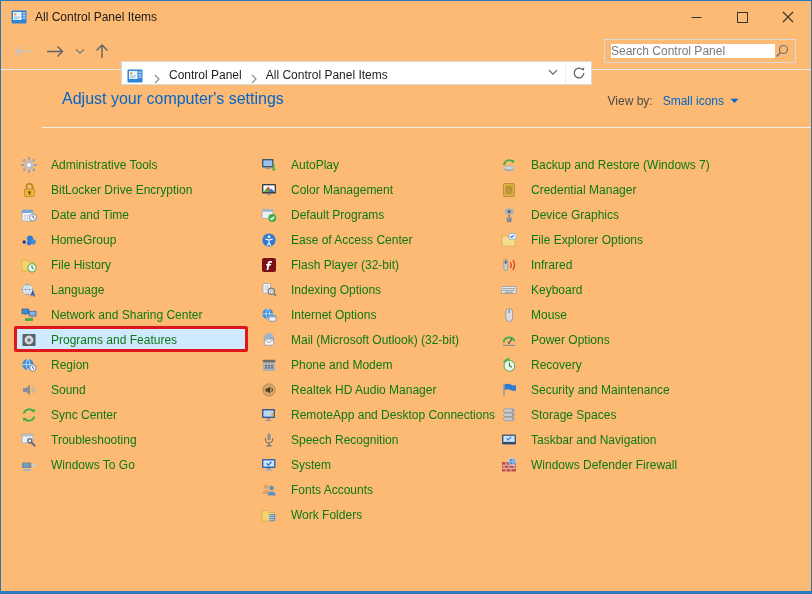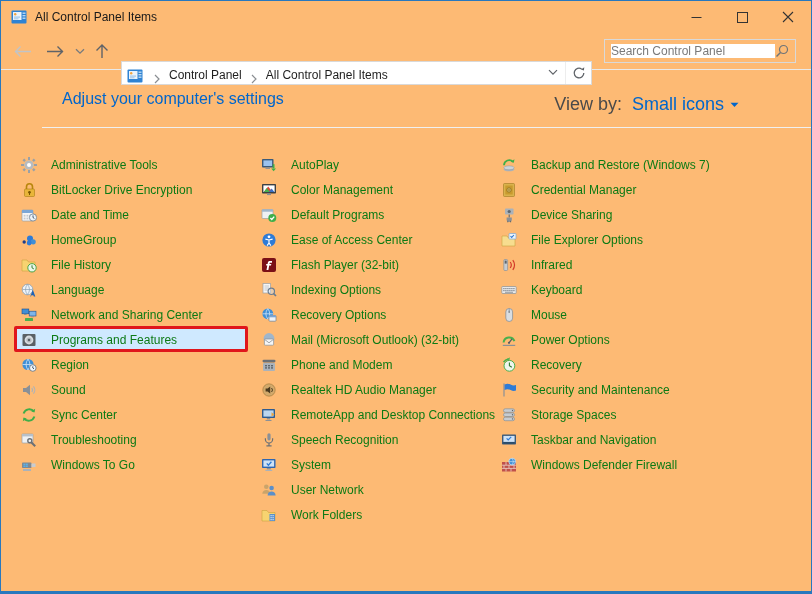--- a/index.html
+++ b/index.html
@@ -30,21 +30,21 @@
   .crumb { font-size:12px; color:#1e1e1e; white-space:nowrap; padding:2px 2px; }
   .addr-right { margin-left:auto; display:flex; align-items:center; height:100%; }
   .addr-drop { width:24px; height:100%; display:flex; align-items:center; justify-content:center; border:0; background:none; }
   .addr-refresh { width:26px; height:100%; display:flex; align-items:center; justify-content:center; border:0; background:none; border-left:1px solid #ededed; }
   .searchbox { margin-left:12px; flex:1; height:24px; border:1px solid #d9d9d9; display:flex; align-items:center; padding:0 6px; }
   .searchbox input { border:0; outline:none; flex:1; font-size:12px; font-family:"Liberation Sans",sans-serif; color:#333; }
   .searchbox input::placeholder { color:#7a7a7a; }
   
   .page-header { height:58px; position:relative; border-bottom:1px solid #f0f0f0;margin-left:41px; }
   .page-title { position:absolute; left:20px; top:20px; font-size:16px; color:var(--link-blue,#0066cc); }
-  .viewby { position:absolute; right:72px; top:24px; font-size:18px; display:flex; align-items:center; }
+  .viewby { position:absolute; right:72px; top:24px; font-size:12px; display:flex; align-items:center; }
   .viewby .vb-label { color:#4a4a4a; margin-right:10px; }
   .viewby .vb-value { color:var(--link-blue,#0066cc); display:flex; align-items:center; cursor:default; }
   .viewby .vb-caret { margin-left:6px; display:inline-flex; }
   
   .content { position:relative; height:462px; }
   .col { position:absolute; top:24px; }
   .col-0 { left:20px; width:232px; }
   .col-1 { left:260px; width:232px; }
   .col-2 { left:500px; width:300px; }
   .item { height:25px; display:flex; align-items:center; position:relative; cursor:default;gap:8px; }
@@ -433,21 +433,21 @@
         </div>
         <div class="item">
           <span class="ic">
             <svg width="16" height="16" viewBox="0 0 16 16">
               <circle cx="6.8" cy="6.8" r="5.4" fill="#3f8fd6"></circle>
               <path d="M1.5 6.8h10.6M6.8 1.5a9 9 0 0 1 0 10.6M6.8 1.5a9 9 0 0 0 0 10.6" stroke="#cfe5f7" stroke-width="0.8" fill="none"></path>
               <rect x="8" y="8.6" width="7" height="5.6" rx="0.8" fill="#eef3f8" stroke="#6b7d90" stroke-width="0.7"></rect>
               <rect x="8" y="8.6" width="7" height="1.7" fill="#7ba7d7"></rect>
             </svg>
           </span>
-          <span class="lbl">Recovery Options</span>
+          <span class="lbl">Internet Options</span>
         </div>
         <div class="item">
           <span class="ic">
             <svg width="16" height="16" viewBox="0 0 16 16">
               <circle cx="8" cy="6.5" r="5.4" fill="#9fb6cc"></circle>
               <rect x="3.4" y="7" width="9.2" height="6.2" rx="0.8" fill="#f5f6f7" stroke="#8a9097" stroke-width="0.7"></rect>
               <path d="M3.6 7.4L8 10.8l4.4-3.4" stroke="#8a9097" stroke-width="0.8" fill="none"></path>
             </svg>
           </span>
           <span class="lbl">Mail (Microsoft Outlook) (32-bit)</span>
@@ -515,21 +515,21 @@
         </div>
         <div class="item">
           <span class="ic">
             <svg width="16" height="16" viewBox="0 0 16 16">
               <circle cx="5.3" cy="4.8" r="2.3" fill="#caa46a"></circle>
               <path d="M1.3 11.8c0-2.4 1.8-3.9 4-3.9s4 1.5 4 3.9z" fill="#caa46a"></path>
               <circle cx="10.6" cy="6" r="2.3" fill="#5b8fc9"></circle>
               <path d="M6.6 13.5c0-2.4 1.8-3.9 4-3.9s4 1.5 4 3.9z" fill="#5b8fc9"></path>
             </svg>
           </span>
-          <span class="lbl">User Network</span>
+          <span class="lbl">Fonts Accounts</span>
         </div>
         <div class="item">
           <span class="ic">
             <svg width="16" height="16" viewBox="0 0 16 16">
               <path d="M1 3.5h5l1.5 2H14v8.5H1z" fill="#f7d370" stroke="#caa43f" stroke-width="0.6"></path>
               <rect x="8.5" y="7" width="5.5" height="7" fill="#5b8fc9"></rect>
               <g fill="#cfe2f5">
                 <rect x="9.5" y="8" width="1.2" height="1.2"></rect>
                 <rect x="11.5" y="8" width="1.2" height="1.2"></rect>
                 <rect x="9.5" y="10" width="1.2" height="1.2"></rect>
@@ -568,21 +568,21 @@
         <div class="item">
           <span class="ic">
             <svg width="16" height="16" viewBox="0 0 16 16">
               <rect x="4" y="1.5" width="8.5" height="6" rx="0.8" fill="#aab2ba"></rect>
               <circle cx="8.2" cy="4.5" r="1.6" fill="#5e666d"></circle>
               <path d="M8.2 7.5v3" stroke="#5e666d" stroke-width="1.1"></path>
               <path d="M5.6 10.5h5.2v1.8a2.6 2.6 0 0 1-5.2 0z" fill="#8a9097"></path>
               <path d="M6.8 13.8v1.5M9.6 13.8v1.5" stroke="#5e666d" stroke-width="1"></path>
             </svg>
           </span>
-          <span class="lbl">Device Sharing</span>
+          <span class="lbl">Device Graphics</span>
         </div>
         <div class="item">
           <span class="ic">
             <svg width="16" height="16" viewBox="0 0 16 16">
               <path d="M1 4h5l1.5 2H14v8H1z" fill="#f7dd8f" stroke="#caa43f" stroke-width="0.6"></path>
               <rect x="8" y="1.5" width="7" height="5.5" rx="0.6" fill="#eef3f8" stroke="#7ba7d7" stroke-width="0.7"></rect>
               <path d="M9.5 4.2l1.2 1.2 2.2-2.4" stroke="#2e7bd6" stroke-width="1.1" fill="none"></path>
             </svg>
           </span>
           <span class="lbl">File Explorer Options</span>

